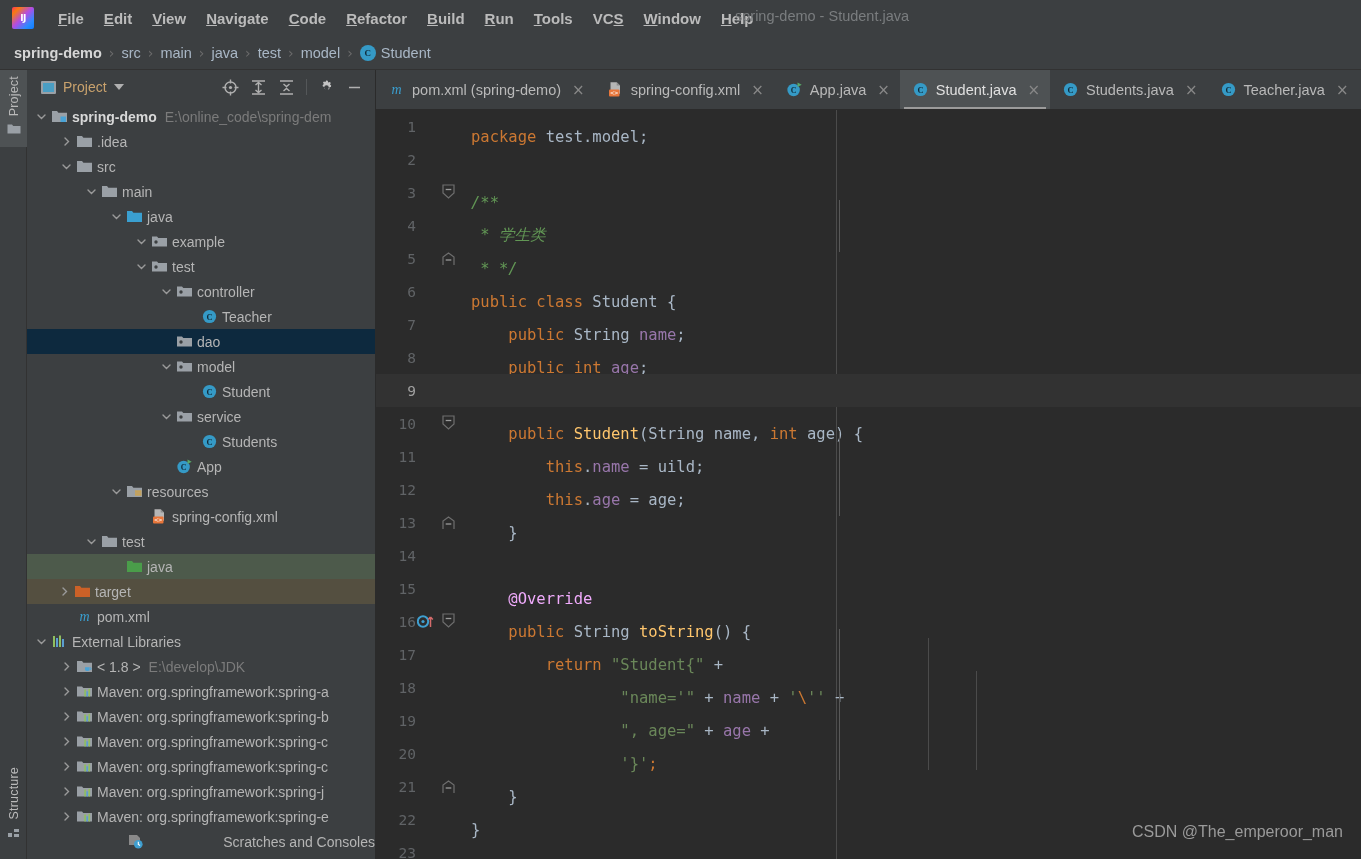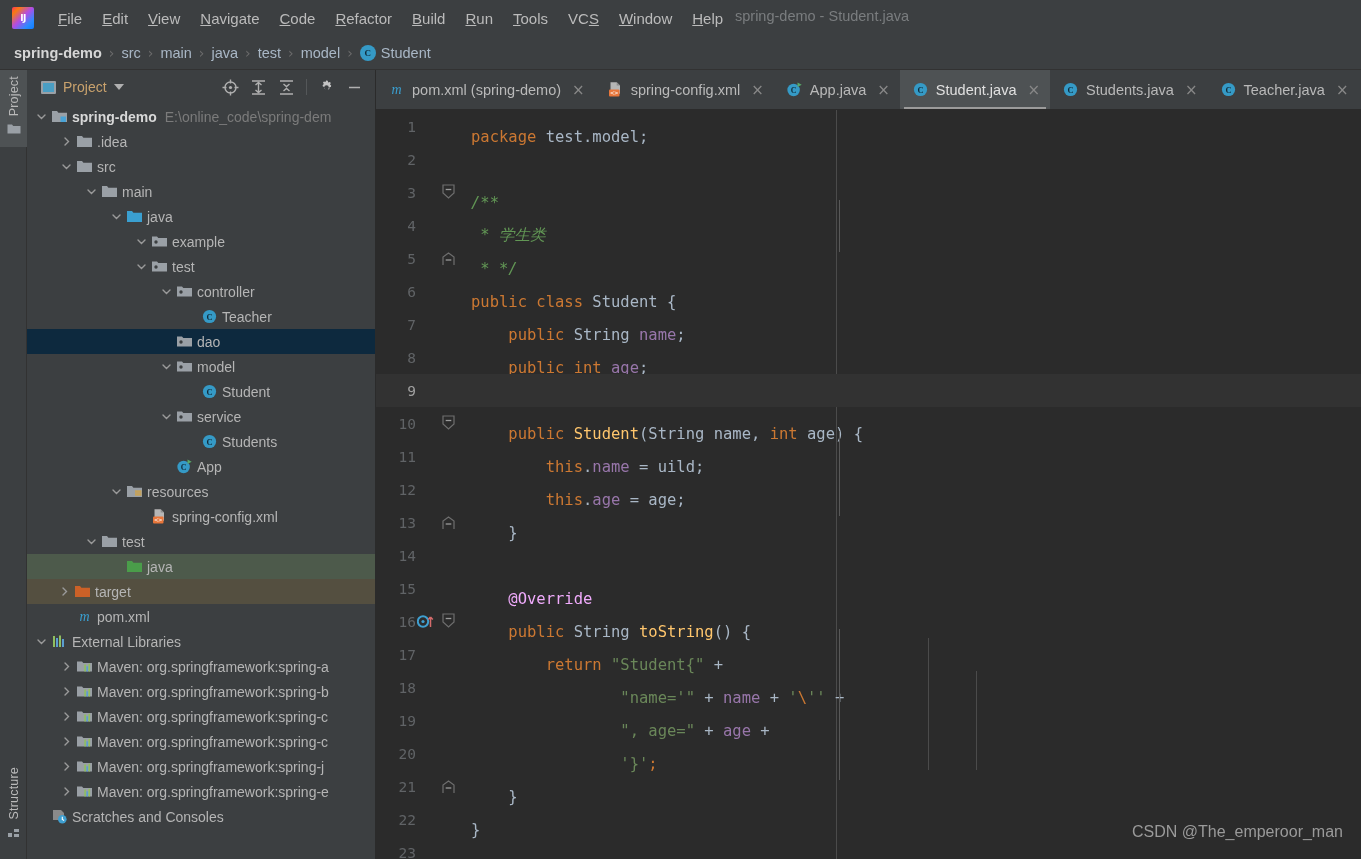--- a/index.html
+++ b/index.html
@@ -164,21 +164,21 @@
     font-size: 16px; color: #9a9a9a; font-family: "Liberation Sans", sans-serif;
   }
 </style>
 </head>
 <body>
 
 <div class="app">
 
   <div class="menubar">
     <div class="ij-logo"></div>
-    <div id="menu-items" style="display:flex;align-items:center;">
+    <div id="menu-items" style="display:flex;align-items:center;font-weight:bold;">
         <div class="menu-item"><span class="mn">F</span>ile</div>
         <div class="menu-item"><span class="mn">E</span>dit</div>
         <div class="menu-item"><span class="mn">V</span>iew</div>
         <div class="menu-item"><span class="mn">N</span>avigate</div>
         <div class="menu-item"><span class="mn">C</span>ode</div>
         <div class="menu-item"><span class="mn">R</span>efactor</div>
         <div class="menu-item"><span class="mn">B</span>uild</div>
         <div class="menu-item"><span class="mn">R</span>un</div>
         <div class="menu-item"><span class="mn">T</span>ools</div>
         <div class="menu-item">VC<span class="mn">S</span></div>
@@ -547,20 +547,36 @@
           <span class="tlabel">External Libraries</span>
         </div>
         <div class="trow" style="padding-left: 33px;">
           <span class="tw">
             <svg width="13" height="13" viewBox="0 0 13 13" style="display:block">
               <path d="M5 3l3.5 3.5L5 10" stroke="#9a9a9a" stroke-width="1.4" fill="none" stroke-linecap="round"></path>
             </svg>
           </span>
           <span class="ico">
             <svg width="17" height="17" viewBox="0 0 17 17" style="display:block">
+              <path d="M1 3h5l1.4 1.8H16V14H1z" fill="#9aa0a6"></path>
+              <path d="M9 9.2h4.6v2.1c0 .9-.7 1.6-1.6 1.6h-1.4c-.9 0-1.6-.7-1.6-1.6z" fill="#4aa3d6"></path>
+              <path d="M13.8 9.6c.9 0 1.4.5 1.4 1.1s-.5 1.1-1.4 1.1" fill="none" stroke="#4aa3d6" stroke-width="0.9"></path>
+            </svg>
+          </span>
+          <span class="tlabel">&lt; 1.8 &gt;</span>
+          <span class="tpath">E:\develop\JDK</span>
+        </div>
+        <div class="trow" style="padding-left: 33px;">
+          <span class="tw">
+            <svg width="13" height="13" viewBox="0 0 13 13" style="display:block">
+              <path d="M5 3l3.5 3.5L5 10" stroke="#9a9a9a" stroke-width="1.4" fill="none" stroke-linecap="round"></path>
+            </svg>
+          </span>
+          <span class="ico">
+            <svg width="17" height="17" viewBox="0 0 17 17" style="display:block">
               <path d="M1 3.5h5l1.3 1.6H16V13.5H1z" fill="#9aa0a6"></path>
               <rect x="8.3" y="6.5" width="1.6" height="7" fill="#8fbf5f"></rect>
               <rect x="10.4" y="8.3" width="1.6" height="5.2" fill="#5b9ed0"></rect>
               <rect x="12.5" y="5.8" width="1.6" height="7.7" fill="#8fbf5f"></rect>
             </svg>
           </span>
           <span class="tlabel">Maven: org.springframework:spring-a</span>
         </div>
         <div class="trow" style="padding-left: 33px;">
           <span class="tw">
@@ -635,21 +651,21 @@
           <span class="ico">
             <svg width="17" height="17" viewBox="0 0 17 17" style="display:block">
               <path d="M1 3.5h5l1.3 1.6H16V13.5H1z" fill="#9aa0a6"></path>
               <rect x="8.3" y="6.5" width="1.6" height="7" fill="#8fbf5f"></rect>
               <rect x="10.4" y="8.3" width="1.6" height="5.2" fill="#5b9ed0"></rect>
               <rect x="12.5" y="5.8" width="1.6" height="7.7" fill="#8fbf5f"></rect>
             </svg>
           </span>
           <span class="tlabel">Maven: org.springframework:spring-e</span>
         </div>
-        <div class="trow" style="padding-left: 8px;">
+        <div class="trow" style="padding-left: 8px; justify-content: space-between;">
           <span class="tw"></span>
           <span class="ico">
             <svg width="17" height="17" viewBox="0 0 17 17" style="display:block">
               <path d="M2 2h8l3 3v7H2z" fill="#8a8a8a"></path>
               <circle cx="11.3" cy="11.3" r="4.3" fill="#3f9fd0"></circle>
               <path d="M11.3 8.8v2.7l1.8 1" stroke="#fff" stroke-width="1.1" fill="none"></path>
             </svg>
           </span>
           <span class="tlabel">Scratches and Consoles</span>
         </div>

